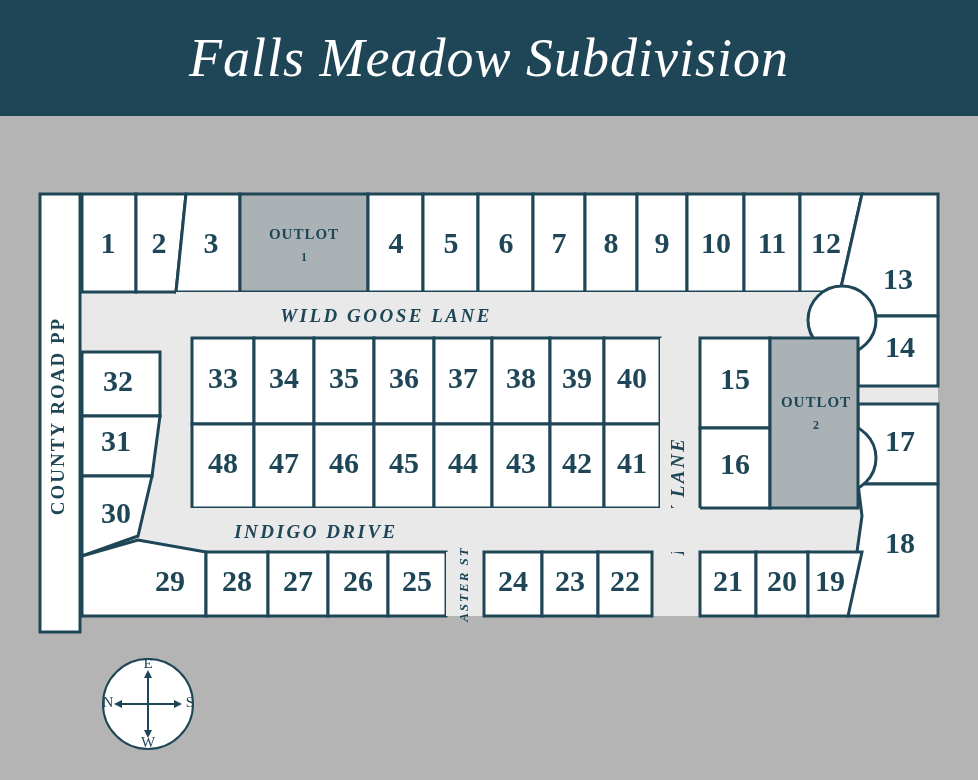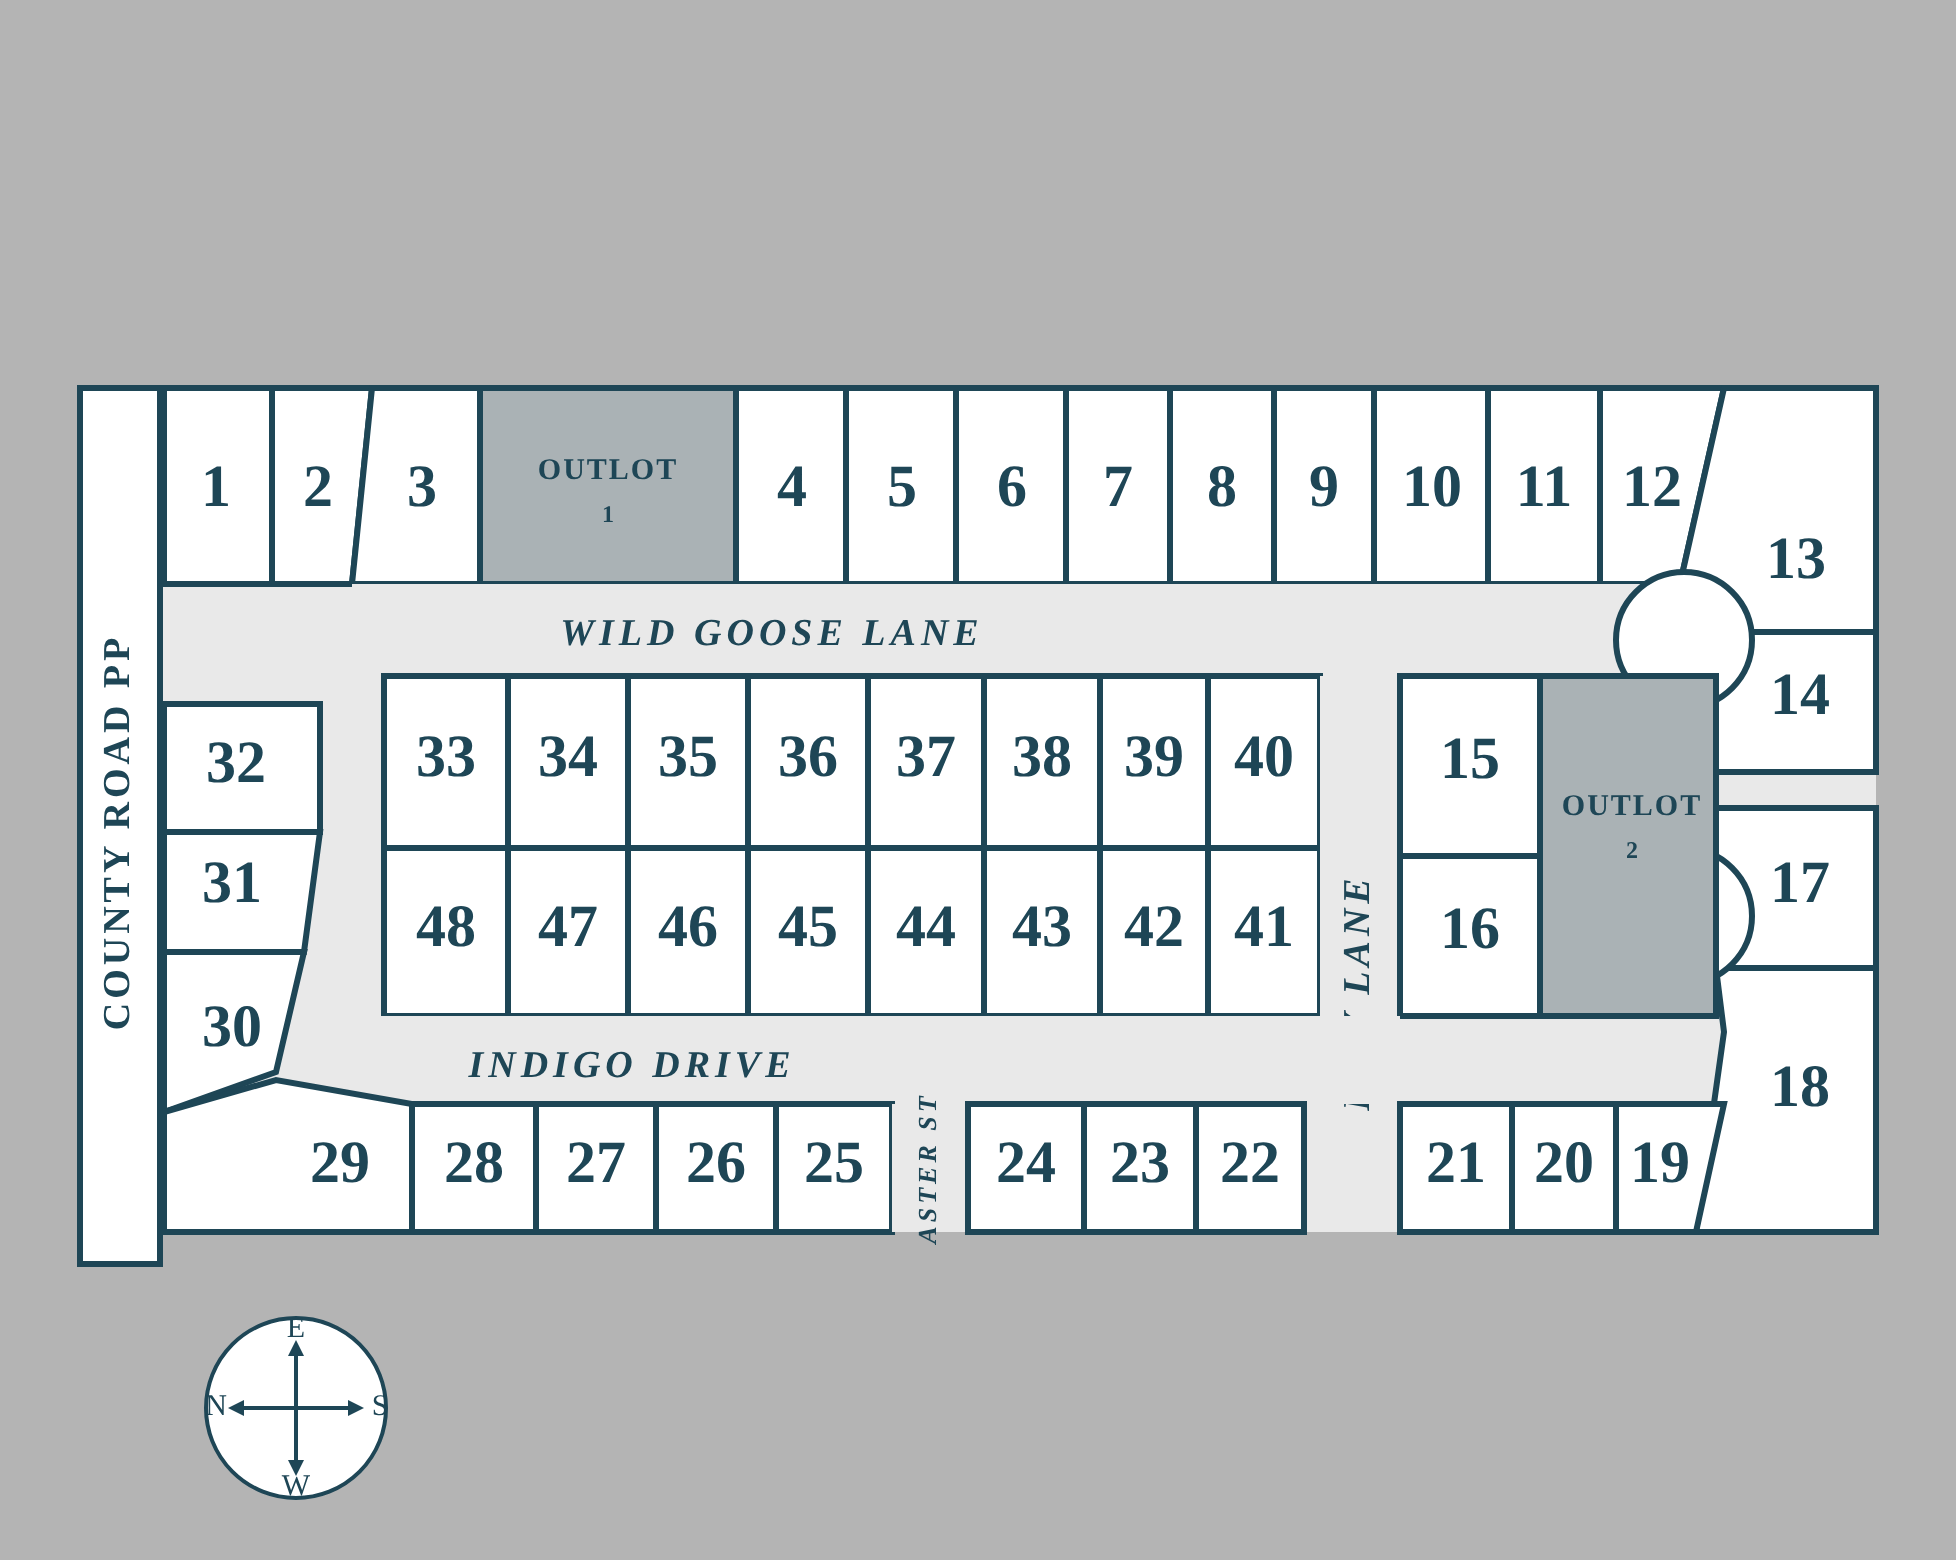--- a/index.html
+++ b/index.html
@@ -104,20 +104,23 @@
     text-anchor: middle;
     dominant-baseline: middle;
     fill: #1e4656;
   }
 </style>
 </head>
 <body>
 
 <div id="stage">
 
+  <div class="banner">
+    <div class="banner-title">Falls Meadow Subdivision</div>
+  </div>
 
   <div class="plat">
     <svg width="978" height="664" viewBox="0 0 978 664" xmlns="http://www.w3.org/2000/svg">
 
       <g>
 
         <path d="M 40 80 L 938 80 L 938 500 L 40 500 Z" fill="#e9e9e9" stroke="none"></path>
       </g>
 
       <g>

